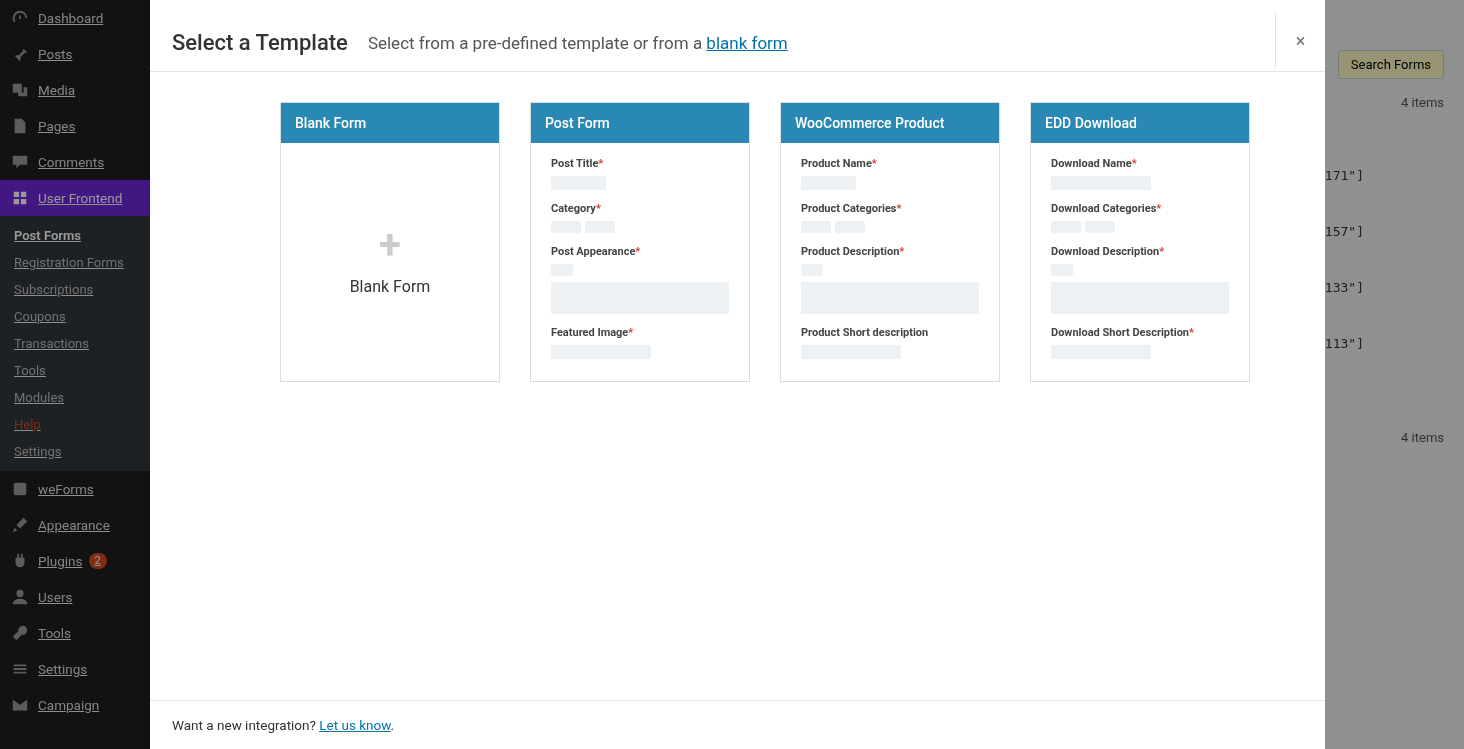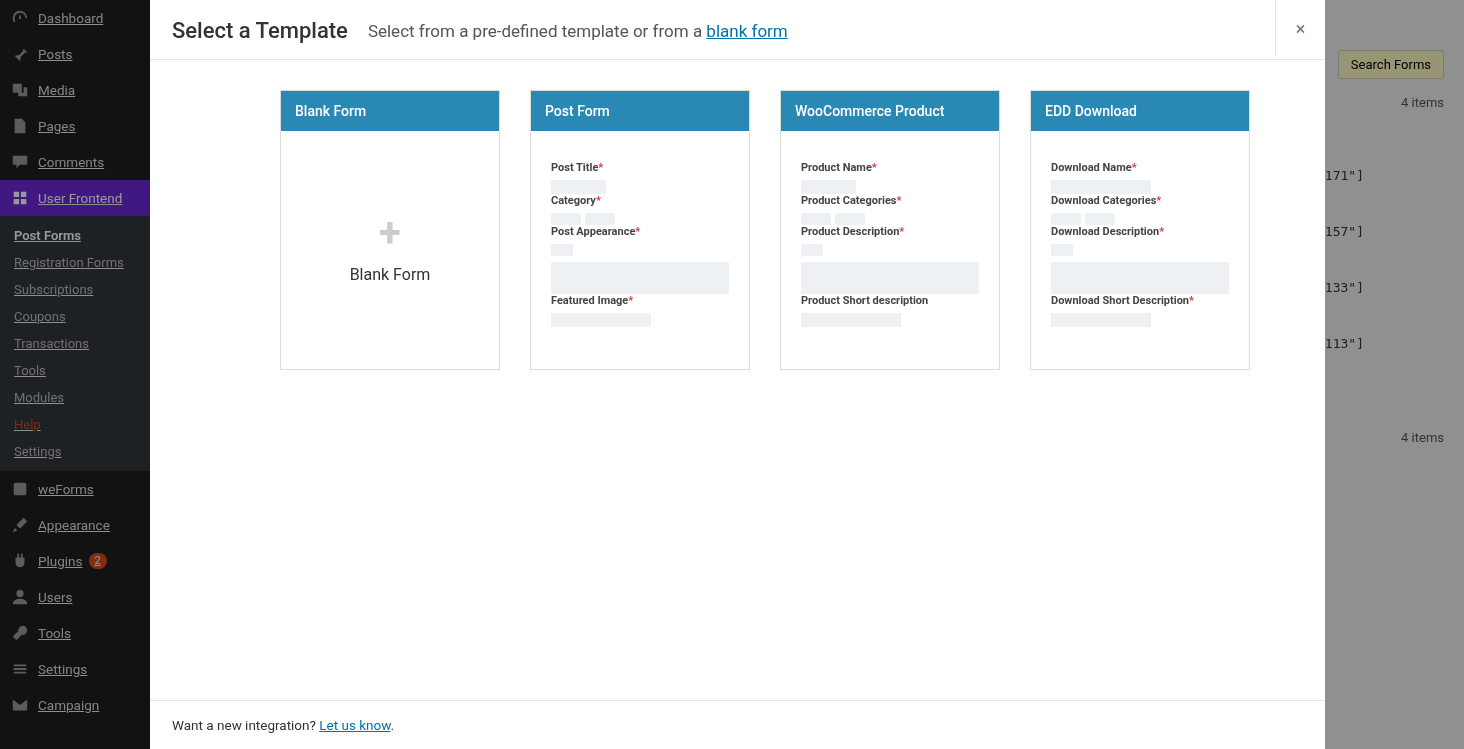--- a/index.html
+++ b/index.html
@@ -24,42 +24,42 @@
 .items-count.c1 { top: 95px; }
 .items-count.c2 { top: 430px; }
 .shortcode { position: absolute; right: 100px; font-size: 13px; color: #333; font-family: monospace; }
 .sc1 { top: 168px; } .sc2 { top: 224px; } .sc3 { top: 280px; } .sc4 { top: 336px; }
 
 
 .overlay { position: absolute; inset: 0; background: rgba(0,0,0,0.4); z-index: 5; }
 
 
 .modal { position: absolute; left: 150px; top: 0; width: 1175px; height: 749px; background: #fff; z-index: 10; display: flex; flex-direction: column; }
-.modal-header { display: flex; align-items: center; padding: 18px 22px 16px; border-bottom: 1px solid #e5e5e5; position: relative; }
+.modal-header { display: flex; align-items: center; padding: 18px 22px 16px; border-bottom: 1px solid #e5e5e5; position: relative; margin-top: 12px; }
 .modal-title { font-size: 22px; font-weight: 500; color: #333; margin-right: 20px; }
 .modal-subtitle { font-size: 17px; color: #555; }
 .modal-subtitle a { color: #0073aa; text-decoration: underline; }
 .modal-close { position: absolute; right: 0; top: 0; width: 50px; height: 56px; border-left: 1px solid #e5e5e5; display: flex; align-items: center; justify-content: center; font-size: 18px; color: #777; cursor: pointer; }
 
 .modal-body { flex: 1; overflow-y: scroll; padding: 30px 20px 30px 130px; display: flex; flex-wrap: wrap; gap: 30px; align-content: flex-start; }
 
 .modal-footer { border-top: 1px solid #e5e5e5; padding: 16px 22px; font-size: 13.5px; color: #333; margin-top: 48px; }
 .modal-footer a { color: #0073aa; text-decoration: underline; }
 
 
 .tpl-card { width: 220px; background: #fff; border: 1px solid #ddd; cursor: pointer; }
 .tpl-card.blank { height: 280px; }
 .tpl-head { background: #2a89b4; color: #fff; padding: 12px 14px; font-size: 14px; font-weight: 500; }
 .tpl-body { padding: 14px 20px; }
 .blank-body { display: flex; flex-direction: column; align-items: center; justify-content: center; height: 235px; }
 .plus-icon { font-size: 40px; color: #ccc; font-weight: bold; line-height: 1; margin-bottom: 12px; }
 .blank-label { font-size: 16px; color: #333; }
 
-.field-label { font-size: 11px; font-weight: 700; color: #444; }
-.field-label:first-child { margin-top: 16px; }
+.field-label { font-size: 11px; font-weight: 700; color: #444; margin-top: 12px; }
+.field-label:first-child { margin-top: 0; }
 .req { color: #d63638; }
 .field-box { background: #eef1f4; height: 14px; margin-top: 6px; }
 .field-box.short { width: 55px; }
 .field-box.tags { display: flex; gap: 4px; height: auto; background: none; }
 .tag-pill { background: #eef1f4; height: 12px; width: 30px; border-radius: 2px; }
 .toolbar-box { background: #eef1f4; height: 12px; width: 22px; margin-top: 6px; border-radius: 2px; }
 .field-box.textarea { height: 32px; width: 100%; }
 .field-box.med { width: 100px; }
 
 

